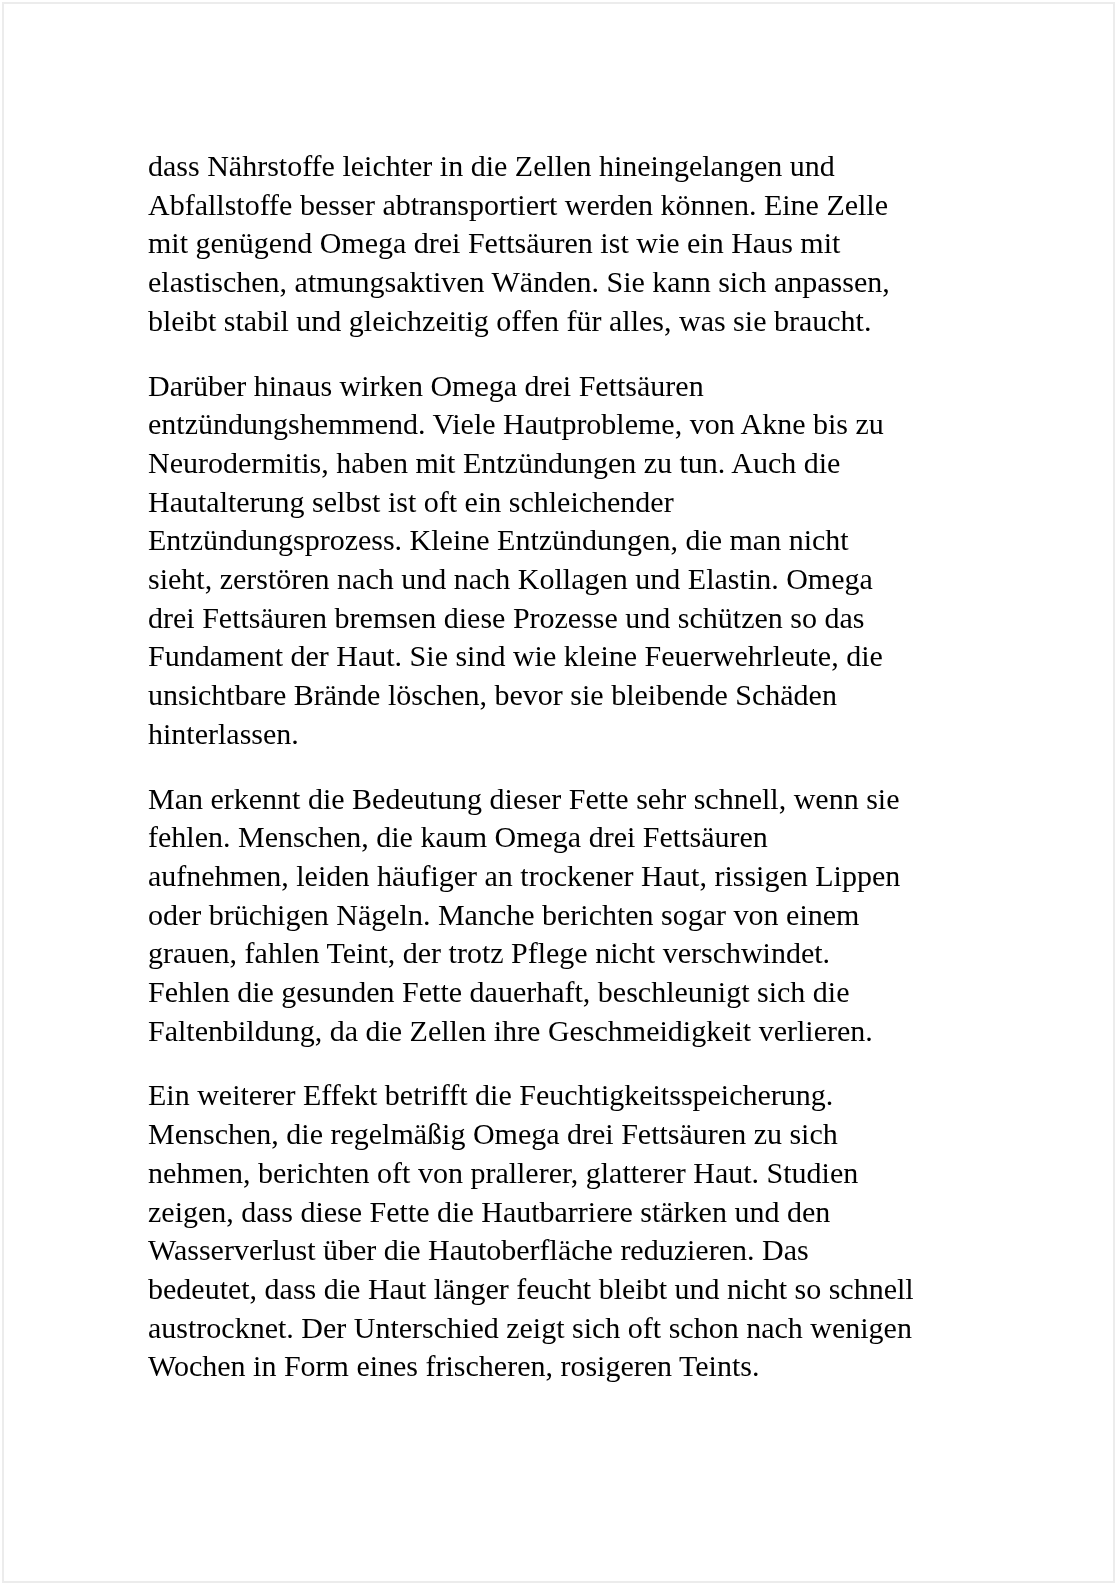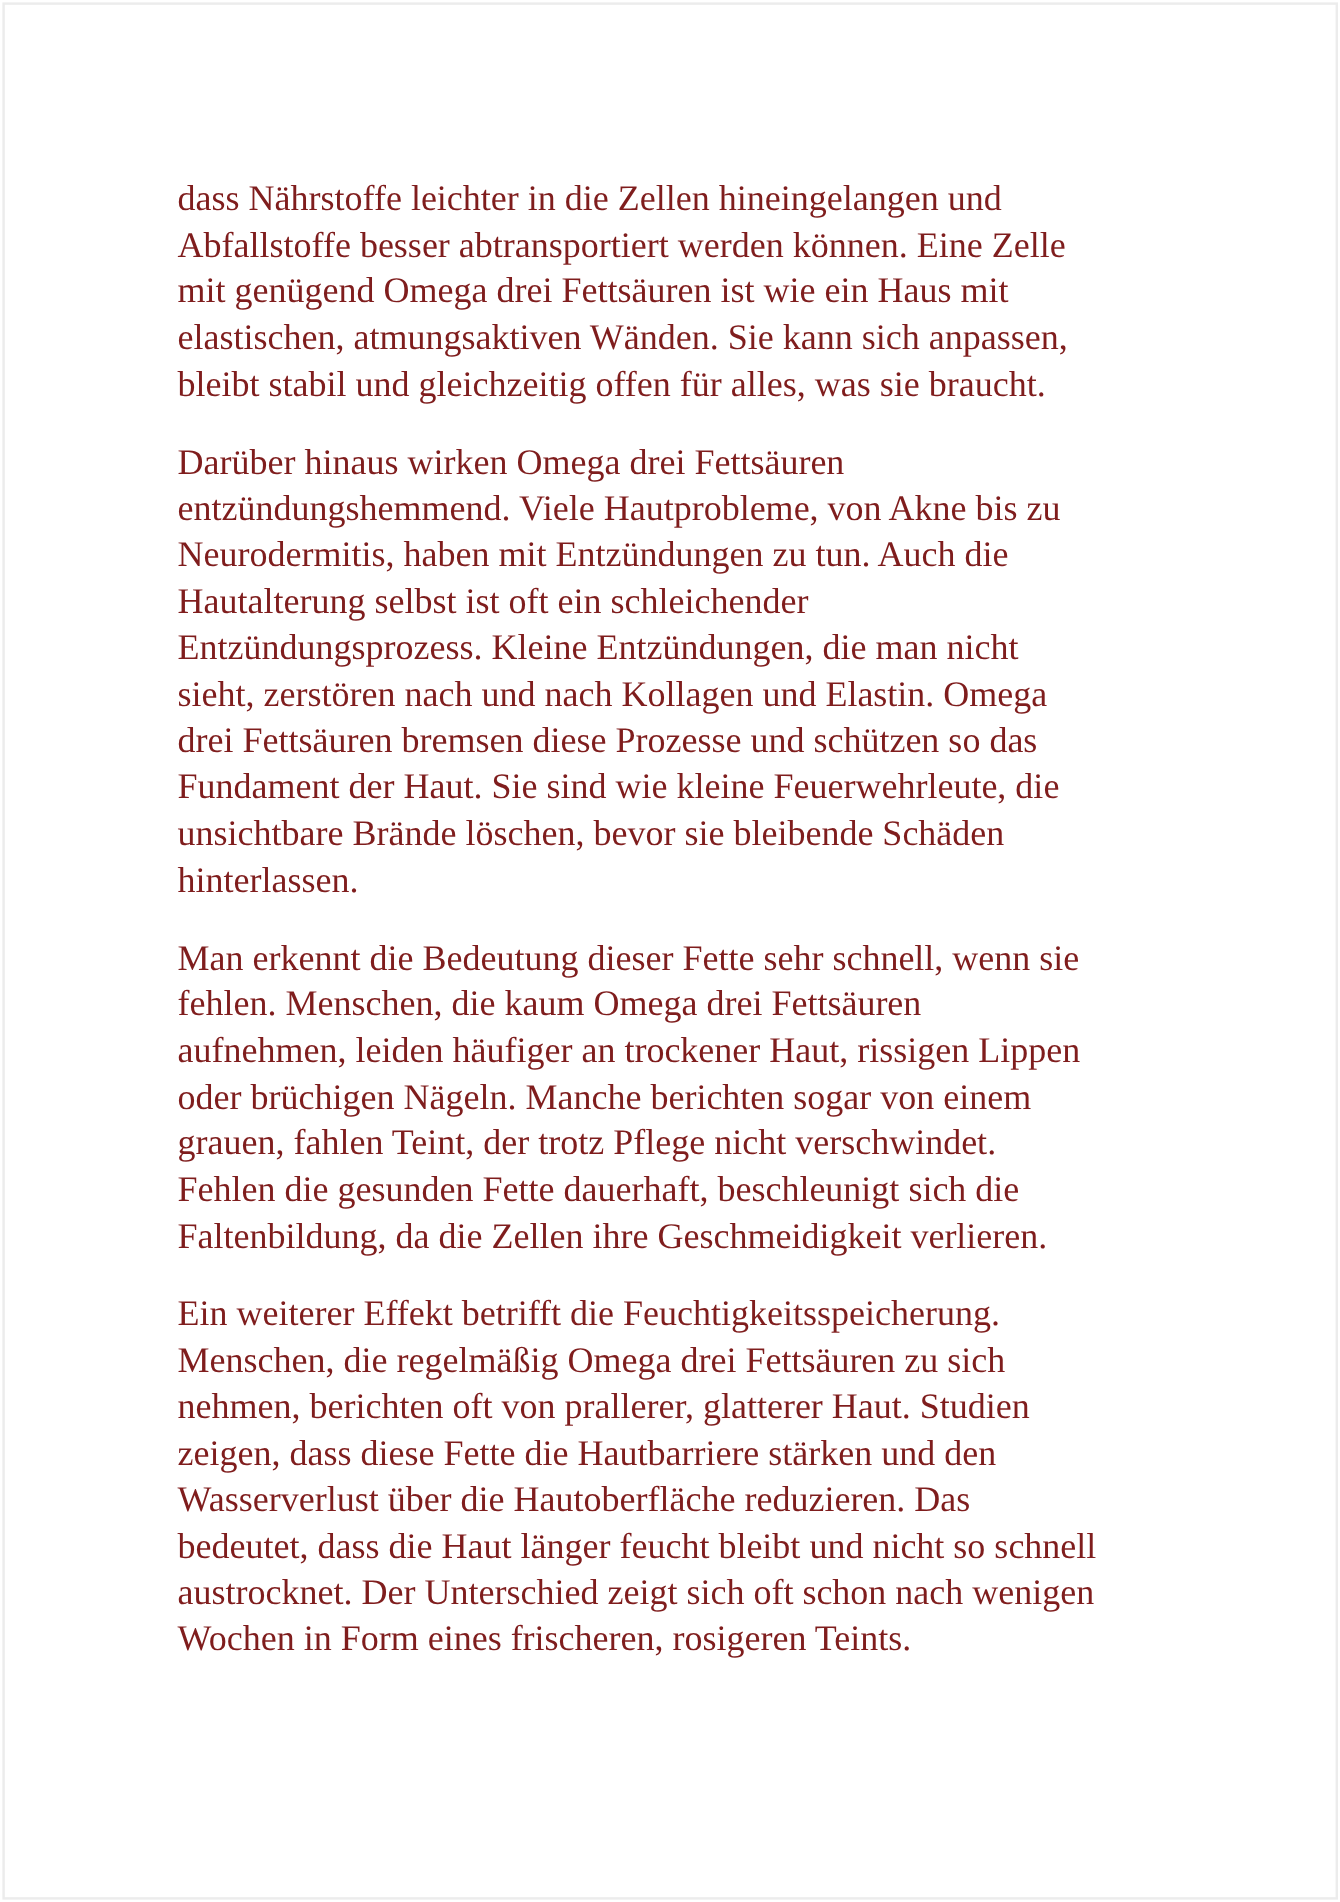--- a/index.html
+++ b/index.html
@@ -27,21 +27,21 @@
   .doc-body {
     position: absolute;
     left: 148px;
     top: 147px;
     width: 840px;
   }
   .para {
     margin: 0 0 26px 0;
     font-size: 30px;
     line-height: 38.7px;
-    color: #7f1d1d;
+    color: #000000;
     white-space: pre-line;
     letter-spacing: 0;
   }
   .para:last-child {
     margin-bottom: 0;
   }
 </style>
 </head>
 <body>
 

